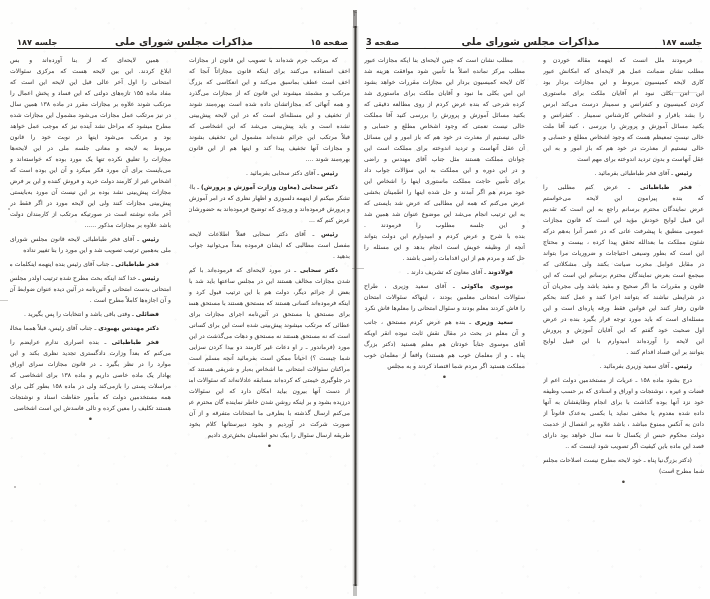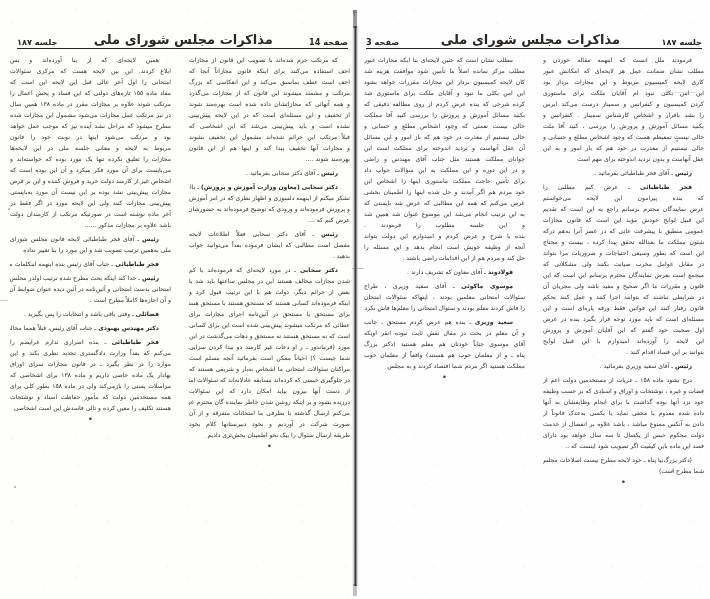--- a/index.html
+++ b/index.html
@@ -92,21 +92,21 @@
     justify-content: space-between;
     font-size: 8.2px;
     font-weight: bold;
     color: #2a2724;
     border-bottom: 1.5px solid #27241f;
     padding-bottom: 1px;
     z-index: 14;
   }
   .sheet.left  .runhead { top: 32px; left: 17px;  width: 331px; }
   .sheet.right .runhead { top: 32px; left: 8px;   width: 336px; }
-  .runhead .rh-mid { font-size: 13px; }
+  .runhead .rh-mid { font-size: 10px; }
   .runhead span { white-space: nowrap; }
 
   
   .cols {
     position: absolute;
     top: 54px;
     height: 528px;
     display: flex;
     flex-direction: row;
     z-index: 10;
@@ -175,21 +175,21 @@
 </style>
 </head>
 <body>
 
 <div id="scan">
 
   <div class="folio">۴</div>
 
   <div class="sheet left">
     <div class="runhead">
-      <span>صفحه 14</span>
+      <span>صفحه ۱۵</span>
       <span class="rh-mid">مذاکرات مجلس شورای ملی</span>
       <span>جلسه ۱۸۷</span>
     </div>
     <div class="cols">
       <div class="col">
           <div class="ln ind">که مرتکب جرم شده‌اند با تصویب این قانون از مجازات</div>
           <div class="ln">اخف استفاده می‌کنند برای اینکه قانون مجازاتاً آنجا که</div>
           <div class="ln">اخف است عطف بماسبق می‌کند و این انعکاسی که بزرگ</div>
           <div class="ln">مرتکب و مشمئد میشوند این قانون که از مجازات می‌گذرد</div>
           <div class="ln">و همه آنهائی که مجازاتشان داده شده است بهره‌مند شوند</div>

